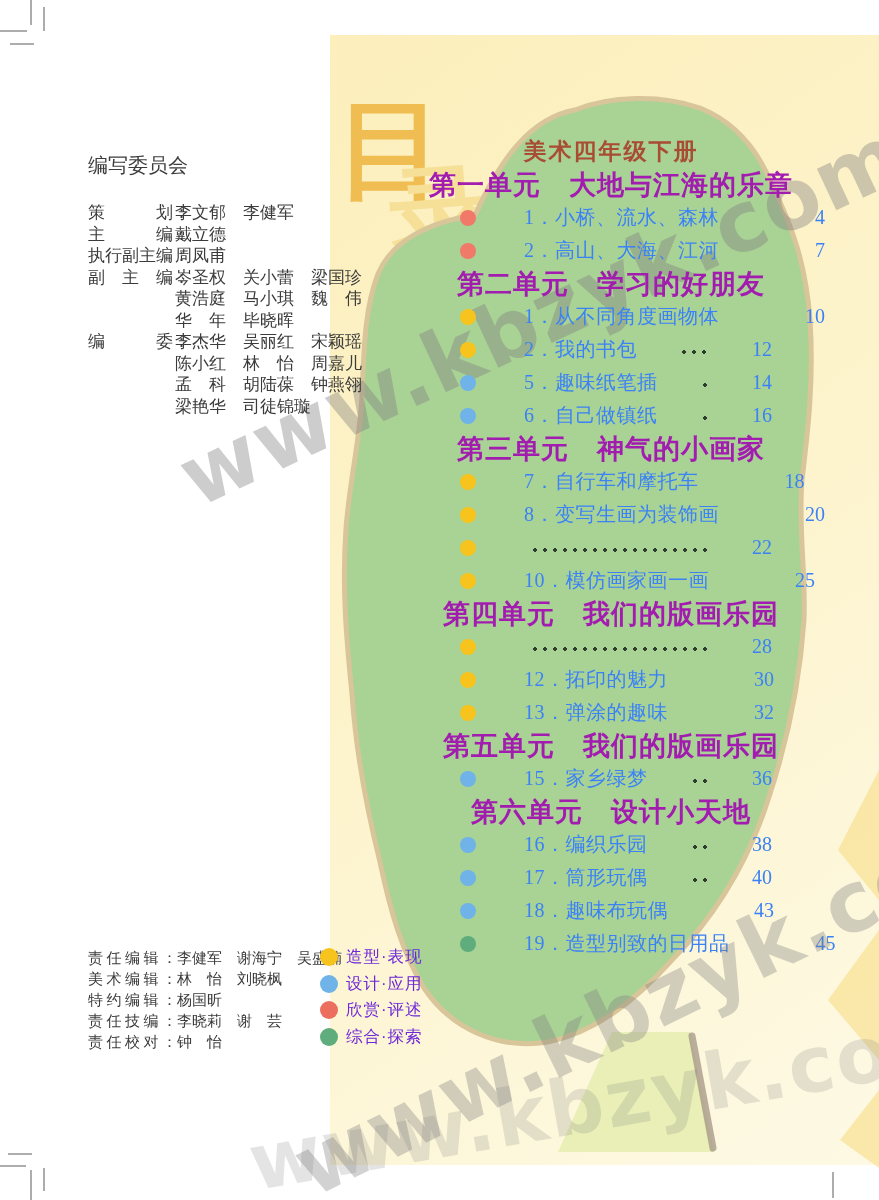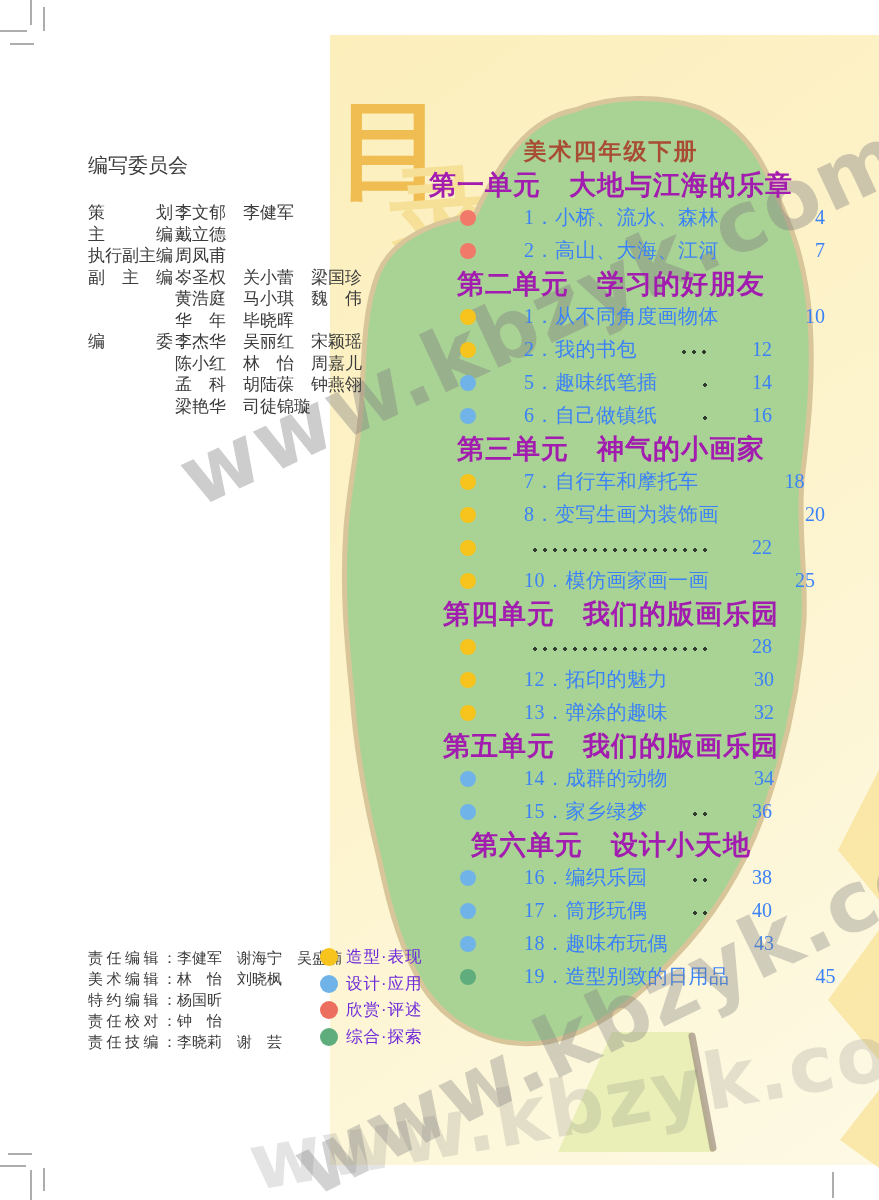--- a/index.html
+++ b/index.html
@@ -114,22 +114,22 @@
 
   <div class="left-col">
     <div class="committee-h2">编写委员会</div>
     <div class="roles" id="roles"><div class="role-row"><span class="role-label">策　　　划：</span><span class="role-names">李文郁　李健军</span></div><div class="role-row"><span class="role-label">主　　　编：</span><span class="role-names">戴立德</span></div><div class="role-row"><span class="role-label">执行副主编：</span><span class="role-names">周凤甫</span></div><div class="role-row"><span class="role-label">副　主　编：</span><span class="role-names">岑圣权　关小蕾　梁国珍</span></div><div class="role-row"><span class="role-label"></span><span class="role-names">黄浩庭　马小琪　魏　伟</span></div><div class="role-row"><span class="role-label"></span><span class="role-names">华　年　毕晓晖</span></div><div class="role-row"><span class="role-label">编　　　委：</span><span class="role-names">李杰华　吴丽红　宋颖瑶</span></div><div class="role-row"><span class="role-label"></span><span class="role-names">陈小红　林　怡　周嘉儿</span></div><div class="role-row"><span class="role-label"></span><span class="role-names">孟　科　胡陆葆　钟燕翎</span></div><div class="role-row"><span class="role-label"></span><span class="role-names">梁艳华　司徒锦璇</span></div></div>
   </div>
 
   <div class="credits" id="credits">
       <div class="credit-row"><span class="credit-label">责任编辑</span><span class="credit-names">：李健军　谢海宁　吴盛楠</span></div>
       <div class="credit-row"><span class="credit-label">美术编辑</span><span class="credit-names">：林　怡　刘晓枫</span></div>
       <div class="credit-row"><span class="credit-label">特约编辑</span><span class="credit-names">：杨国昕</span></div>
+      <div class="credit-row"><span class="credit-label">责任技编</span><span class="credit-names">：李晓莉　谢　芸</span></div>
       <div class="credit-row"><span class="credit-label">责任校对</span><span class="credit-names">：钟　怡</span></div>
-      <div class="credit-row"><span class="credit-label">责任技编</span><span class="credit-names">：李晓莉　谢　芸</span></div>
     </div>
 
   <div class="toc">
     <div class="toc-book-title">美术四年级下册</div>
     <div id="toc-rows">
         <div class="toc-unit">第一单元　大地与江海的乐章</div>
         <div class="toc-item">
           <span class="toc-dot" style="background: rgb(240, 121, 106);"></span>
           <span class="toc-item-label">1．小桥、流水、森林</span>
           <span class="leader"></span>
@@ -204,26 +204,20 @@
         </div>
         <div class="toc-item">
           <span class="toc-dot" style="background: rgb(247, 195, 29);"></span>
           <span class="toc-item-label">13．弹涂的趣味</span>
           <span class="leader"></span>
           <span class="toc-page">32</span>
         </div>
         <div class="toc-unit">第五单元　我们的版画乐园</div>
         <div class="toc-item">
           <span class="toc-dot" style="background: rgb(111, 179, 232);"></span>
-          <span class="toc-item-label">14．成群的动物</span>
-          <span class="leader"></span>
-          <span class="toc-page">34</span>
-        </div>
-        <div class="toc-item">
-          <span class="toc-dot" style="background: rgb(111, 179, 232);"></span>
           <span class="toc-item-label">15．家乡绿梦</span>
           <span class="leader"></span>
           <span class="toc-page">36</span>
         </div>
         <div class="toc-unit">第六单元　设计小天地</div>
         <div class="toc-item">
           <span class="toc-dot" style="background: rgb(111, 179, 232);"></span>
           <span class="toc-item-label">16．编织乐园</span>
           <span class="leader"></span>
           <span class="toc-page">38</span>

